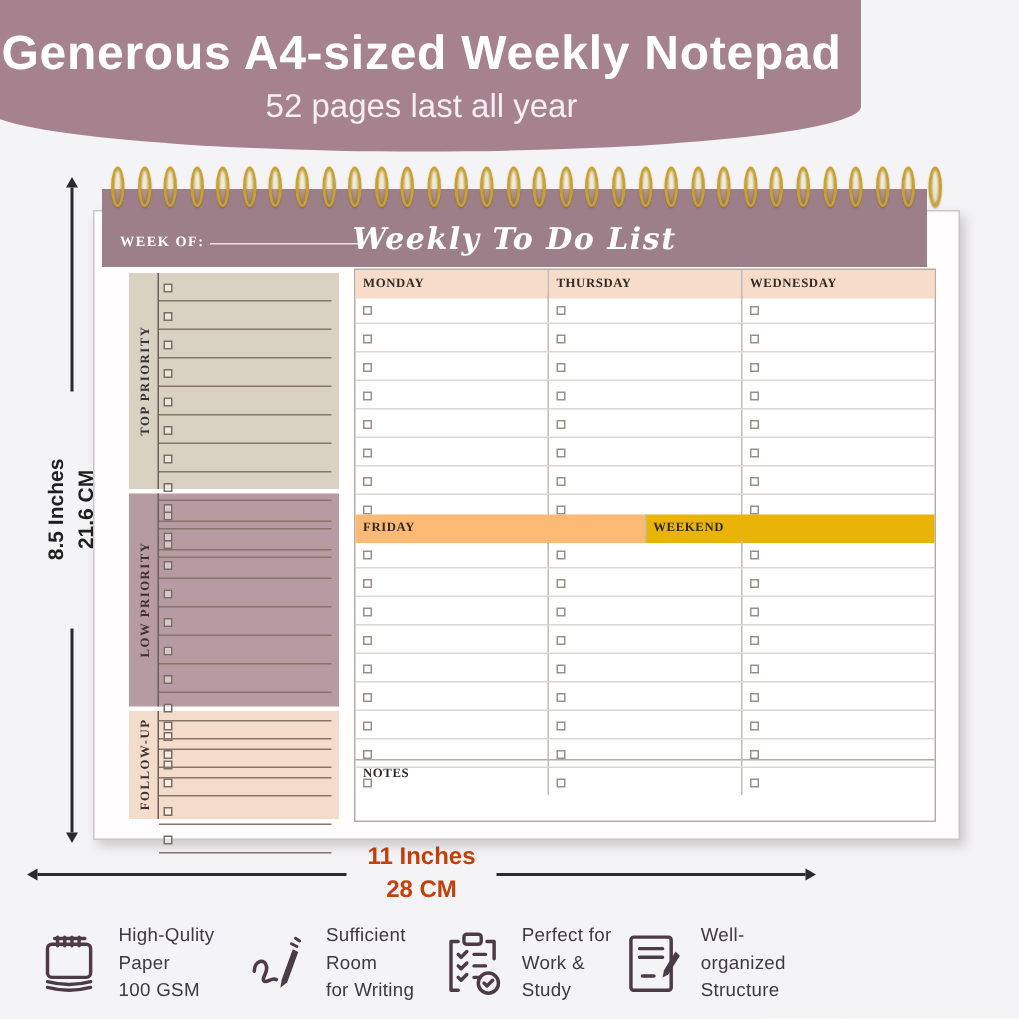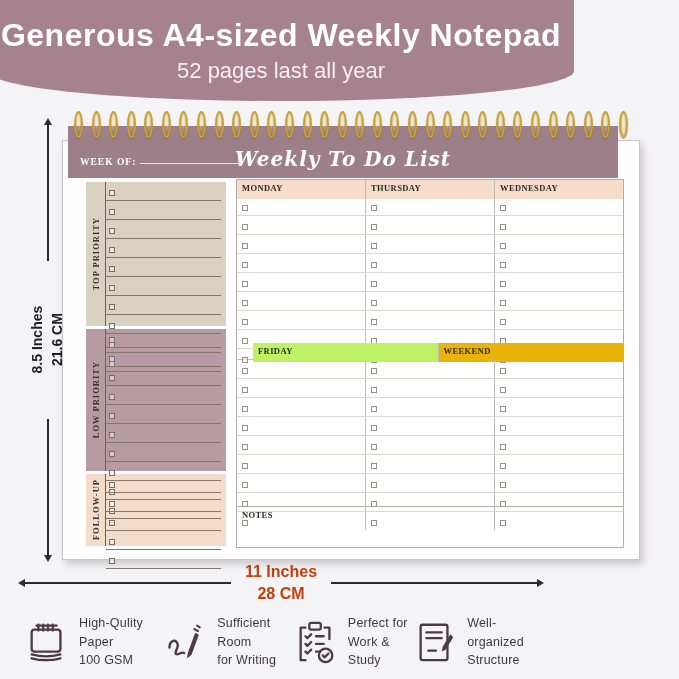--- a/index.html
+++ b/index.html
@@ -252,21 +252,21 @@
               <div class="day-cell"><span class="cb"></span></div>
               <div class="day-cell"><span class="cb"></span></div>
             </div>
             <div class="day-row">
               <div class="day-cell"><span class="cb"></span></div>
               <div class="day-cell"><span class="cb"></span></div>
               <div class="day-cell"><span class="cb"></span></div>
             </div>
           </div>
           <div class="day-header-row">
-            <div class="day-header-cell" style="background: #bef264; margin-left: 16px;">FRIDAY</div>
+            <div class="day-header-cell" style="background: #fdba74;">FRIDAY</div>
             <div class="day-header-cell" style="background: #eab308;">WEEKEND</div>
           </div>
           <div class="day-rows">
             <div class="day-row">
               <div class="day-cell"><span class="cb"></span></div>
               <div class="day-cell"><span class="cb"></span></div>
               <div class="day-cell"><span class="cb"></span></div>
             </div>
             <div class="day-row">
               <div class="day-cell"><span class="cb"></span></div>

